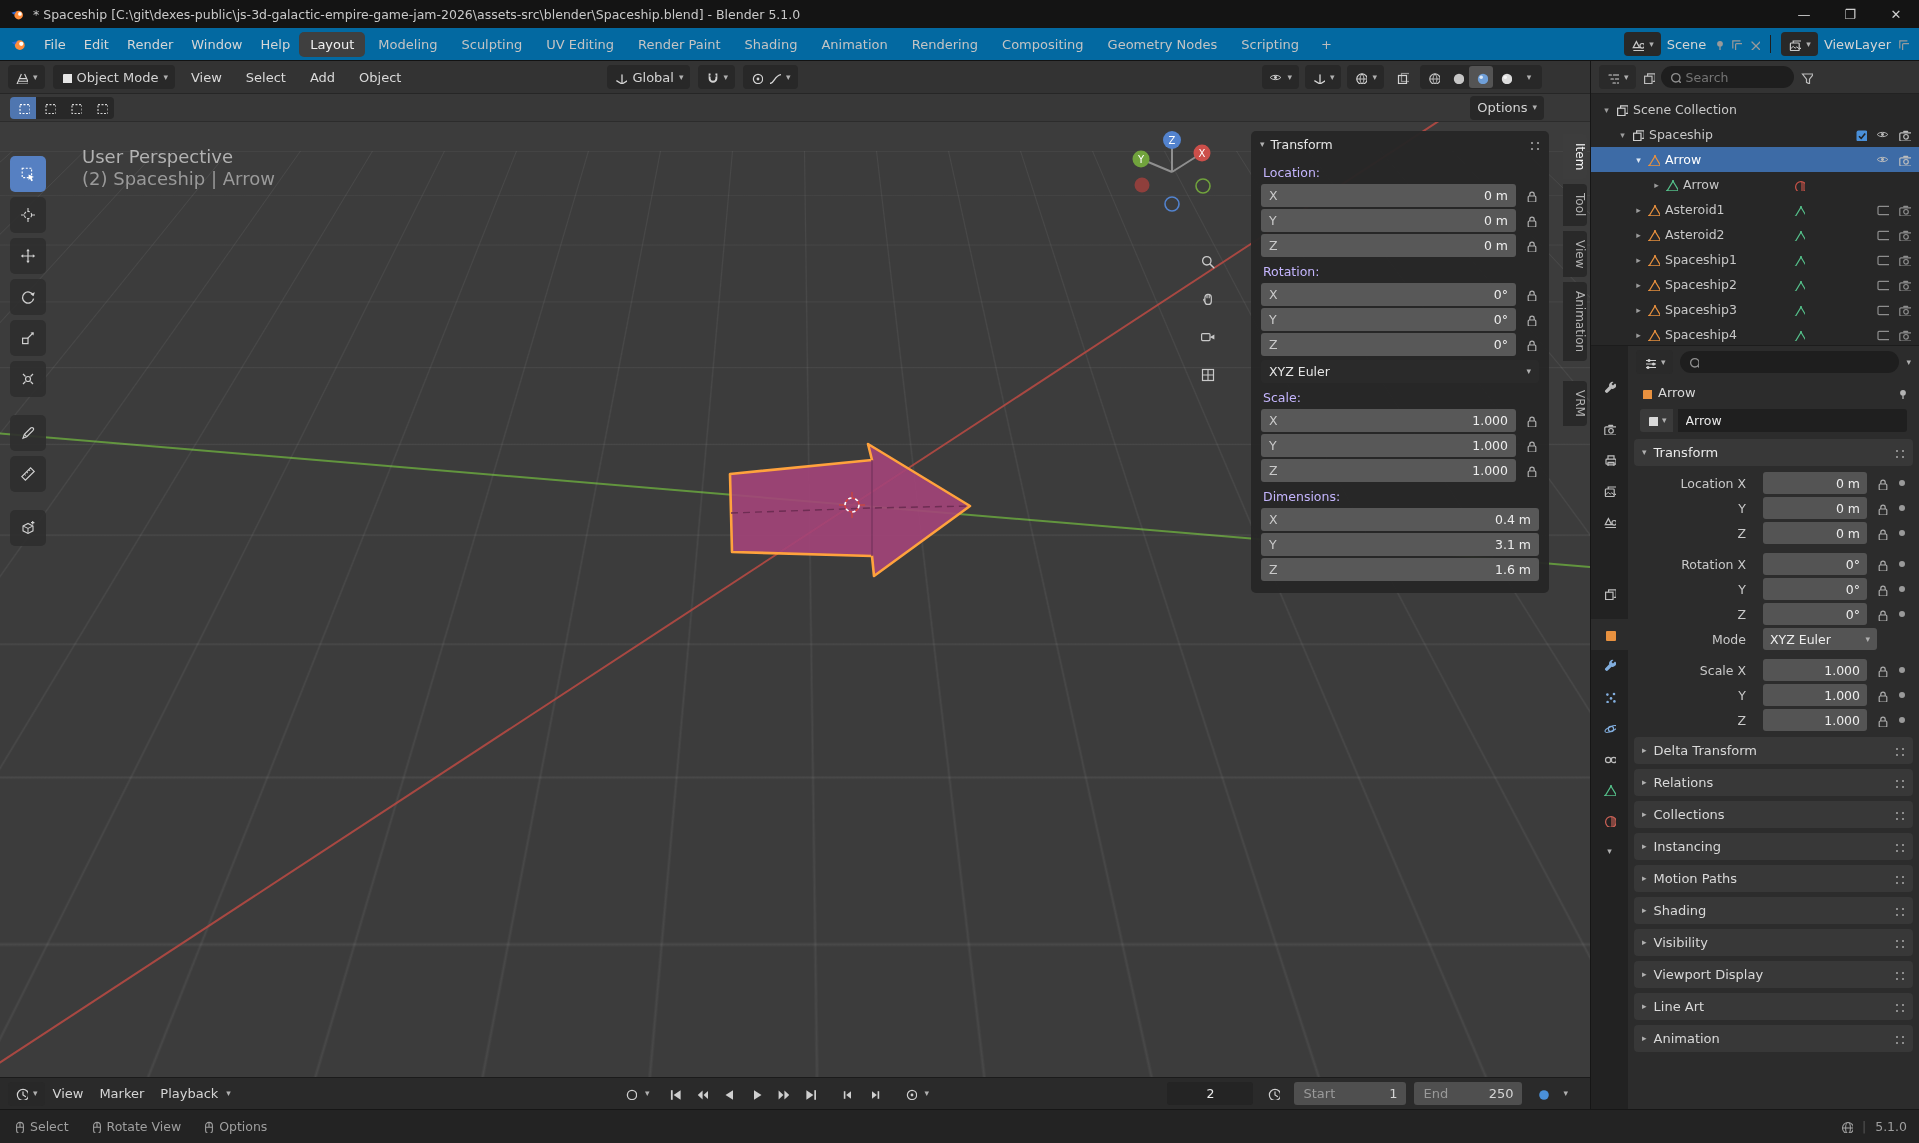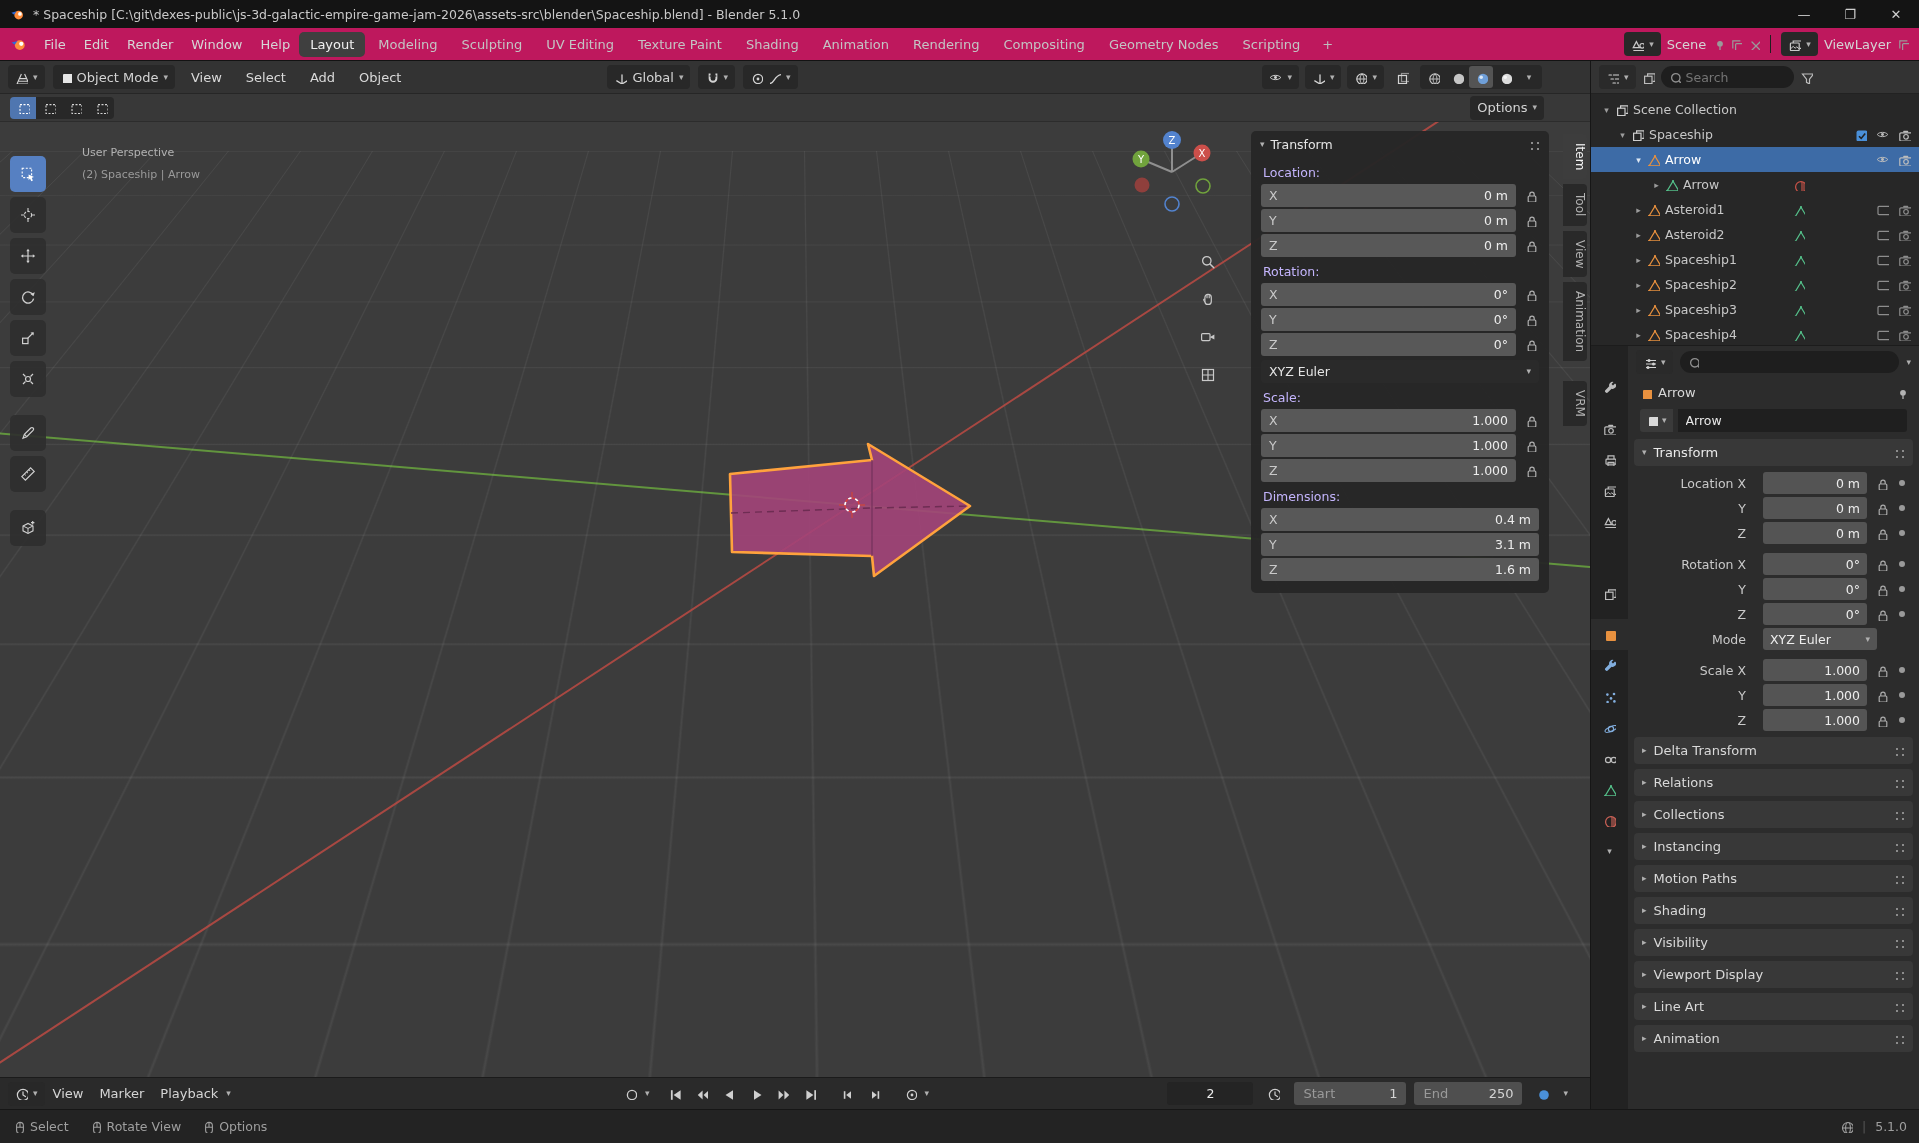--- a/index.html
+++ b/index.html
@@ -8,21 +8,21 @@
 .app{position:relative;width:1919px;height:1143px;display:flex;flex-direction:column}
 .ic{width:15px;height:15px;flex:none;display:block}
 .ic12{width:12px;height:12px}.ic13{width:13px;height:13px}.ic17{width:17px;height:17px}
 .chev{font-size:9px;color:#b0b0b0;line-height:1}
 .grip{width:12px;height:13px;background-image:radial-gradient(#8c8c8c 1.1px,transparent 1.3px);background-size:6px 6px;background-position:1px 2px;flex:none}
 
 .titlebar{height:28px;background:#141414;display:flex;align-items:center;padding-left:10px;color:#c9c9c9;font-size:12.5px;flex:none}
 .titlebar .win-btns{margin-left:auto;display:flex;height:100%}
 .win-btn{width:46px;display:flex;align-items:center;justify-content:center;color:#cfcfcf;font-size:13px}
 
-.topbar{height:33px;background:#be185d;display:flex;align-items:center;padding:0 10px;flex:none;border-bottom:1px solid #131313}
+.topbar{height:33px;background:#0369a1;display:flex;align-items:center;padding:0 10px;flex:none;border-bottom:1px solid #131313}
 .menu-item{padding:4px 9px;color:#d6d6d6;border-radius:4px}
 .ws-wrap{display:flex;align-items:center;gap:2px}
 .ws{padding:5px 11px;color:#c4c4c4;border-radius:5px 5px 0 0}
 .ws.active{background:#3f3f3f;color:#f0f0f0;border-radius:5px}
 .ws-add{padding:3px 9px;color:#bdbdbd}
 .top-right{margin-left:auto;display:flex;align-items:center;gap:6px}
 .pill{background:#282828;border-radius:4px;height:24px;display:flex;align-items:center;padding:0 7px;gap:5px}
 .dim{color:#9a9a9a}
 
 .main{flex:1;display:flex;min-height:0}
@@ -43,21 +43,21 @@
 .opts-btn{margin-left:auto;margin-right:36px}
 
 .viewport{position:relative;flex:1;background:#3c3c3c;overflow:hidden}
 .vp-grid{position:absolute;left:-40%;top:3%;width:180%;height:330%;
   background-image:linear-gradient(rgba(200,200,200,.085) 1px,transparent 1px),
                    linear-gradient(90deg,rgba(200,200,200,.085) 1px,transparent 1px);
   background-size:72px 72px;transform:perspective(1000px) rotateX(55deg);transform-origin:50% 0}
 .axis{position:absolute;height:2px}
 .axis-x{width:2600px;left:-448px;top:382px;background:#bb4a43;transform:rotate(-33.2deg);opacity:.85}
 .axis-y{width:3400px;left:-848px;top:382px;background:#68a53e;transform:rotate(4.8deg);opacity:.85}
-.vp-text{position:absolute;left:82px;color:#b2b2b2;font-size:11px}
+.vp-text{position:absolute;left:82px;color:#b2b2b2;font-size:18px}
 
 .toolcol{position:absolute;left:10px;top:34px;display:flex;flex-direction:column;gap:5px}
 .tool-btn{width:36px;height:36px;background:#2e2e2ee8;border-radius:5px;display:flex;align-items:center;justify-content:center;color:#d0d0d0}
 .tool-btn.active{background:#5680c2;color:#fff}
 .tool-gap{height:8px}
 
 .gizmo{position:absolute;left:1126px;top:2px}
 .vp-sidebtn{position:absolute;left:1194px;width:28px;height:28px;display:flex;align-items:center;justify-content:center;color:#c9c9c9}
 
 .npanel{position:absolute;left:1251px;top:9px;width:298px;background:rgba(38,38,38,.96);border-radius:5px;padding-bottom:10px;font-size:12.5px}
@@ -395,21 +395,21 @@
       <span class="menu-item">Edit</span>
       <span class="menu-item">Render</span>
       <span class="menu-item">Window</span>
       <span class="menu-item">Help</span>
     </div>
     <div class="ws-wrap">
       <span class="ws active">Layout</span>
       <span class="ws">Modeling</span>
       <span class="ws">Sculpting</span>
       <span class="ws">UV Editing</span>
-      <span class="ws">Texture Paint</span>
+      <span class="ws">Render Paint</span>
       <span class="ws">Shading</span>
       <span class="ws">Animation</span>
       <span class="ws">Rendering</span>
       <span class="ws">Compositing</span>
       <span class="ws">Geometry Nodes</span>
       <span class="ws">Scripting</span>
       <span class="ws-add">+</span>
     </div>
     <div class="top-right">
       <div class="pill">

